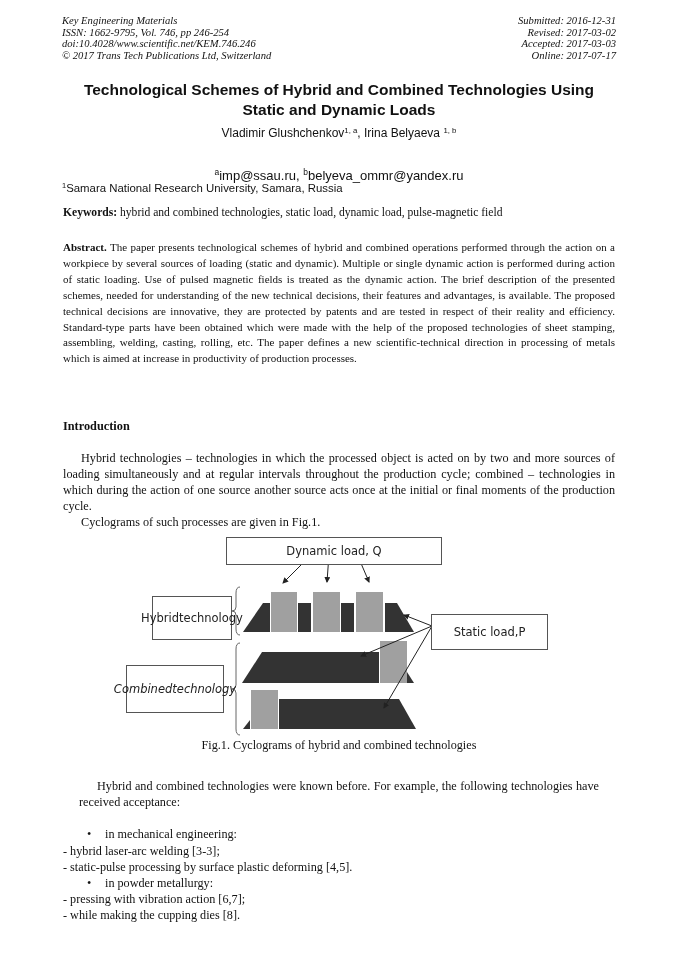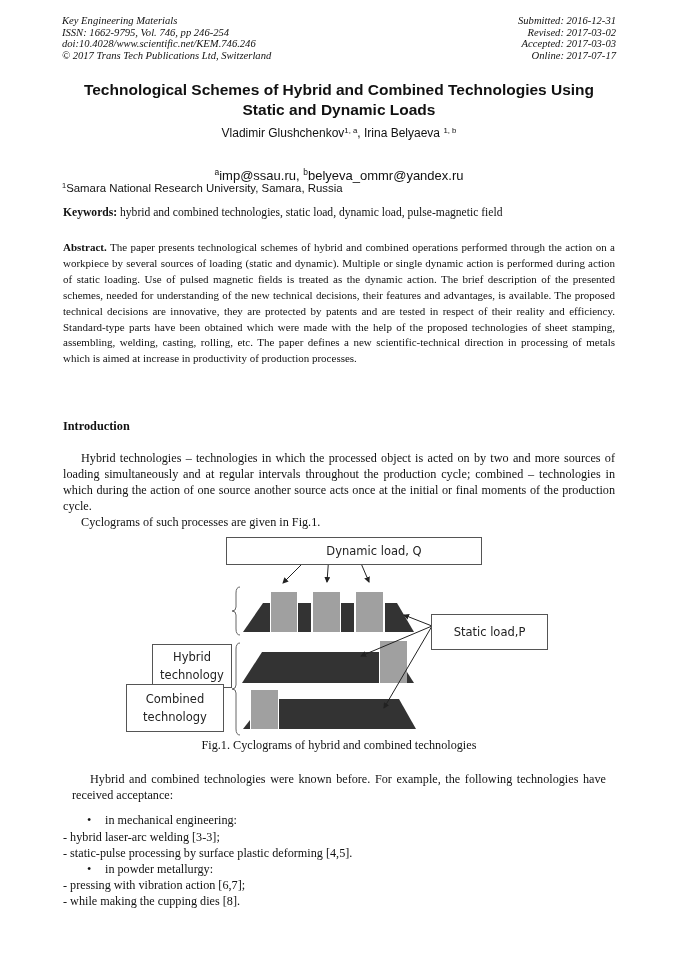--- a/index.html
+++ b/index.html
@@ -25,21 +25,21 @@
     .section-h { position: absolute; left: 63px; top: 419px; font-size: 12.3px; font-weight: bold; }
     .intro { position: absolute; left: 63px; width: 552px; top: 442px; font-size: 12.2px; line-height: 16px; text-align: justify; margin-top: 8px; }
     .intro p { margin: 0; text-indent: 18px; }
 
     .figure { position: absolute; left: 0; top: 530px; width: 678px; height: 210px; }
     .fig-box { position: absolute; background: #fff; border: 1px solid #555; font-family: "DejaVu Sans", sans-serif; font-size: 11.5px; color: #222; display: flex; align-items: center; justify-content: center; text-align: center; line-height: 18px; }
 
     .caption { position: absolute; left: 62px; width: 554px; top: 738px; text-align: center; font-size: 12.2px; }
 
     .after { position: absolute; left: 63px; width: 552px; top: 762px; font-size: 12.2px; line-height: 16.2px; }
-    .after p { margin: 9px; text-indent: 18px; text-align: justify; }
+    .after p { margin: 16px; text-indent: 18px; text-align: justify; }
     .bullet { padding-left: 20px; position: relative; }
     .bullet .dot { position: absolute; left: 24px; }
     .bullet .txt { margin-left: 22px; }
     .dash { }
   </style>
 </head>
 <body>
 
 <div class="hdr-left serif">
   <div>Key Engineering Materials</div>
@@ -117,31 +117,31 @@
 
     <line x1="312" y1="24" x2="283" y2="53" stroke="#222" stroke-width="1" marker-end="url(#arr)"></line>
     <line x1="329" y1="24" x2="327" y2="52" stroke="#222" stroke-width="1" marker-end="url(#arr)"></line>
     <line x1="357" y1="24" x2="369" y2="52" stroke="#222" stroke-width="1" marker-end="url(#arr)"></line>
 
     <line x1="432" y1="96" x2="404" y2="85" stroke="#222" stroke-width="1" marker-end="url(#arr)"></line>
     <line x1="432" y1="96" x2="361" y2="126" stroke="#222" stroke-width="1" marker-end="url(#arr)"></line>
     <line x1="432" y1="96" x2="384" y2="178" stroke="#222" stroke-width="1" marker-end="url(#arr)"></line>
   </svg>
 
-  <div class="fig-box" style="left:226px;top:7px;width:214px;height:26px;padding-left:40px;">
+  <div class="fig-box" style="left:226px;top:7px;width:214px;height:26px;">
     <span>Dynamic load, Q</span>
   </div>
-  <div class="fig-box" style="left:152px;top:66px;width:78px;height:42px;flex-direction:column;margin-top:48px;">
+  <div class="fig-box" style="left:152px;top:66px;width:78px;height:42px;flex-direction:row;">
     <span>Hybrid</span>
     <span>technology</span>
   </div>
   <div class="fig-box" style="left:431px;top:84px;width:115px;height:34px;">
     <span>Static load,P</span>
   </div>
-  <div class="fig-box" style="left:126px;top:154px;width:96px;height:46px;flex-direction:column;">
+  <div class="fig-box" style="left:126px;top:135px;width:96px;height:46px;flex-direction:row;font-style:italic;">
     <span>Combined</span>
     <span>technology</span>
   </div>
 </div>
 <div class="caption serif">Fig.1. Cyclograms of hybrid and combined technologies</div>
 
 <div class="after serif">
   <p>Hybrid and combined technologies were known before. For example, the following technologies have received acceptance:</p>
   <div class="bullet">
     <span class="dot">•</span>

